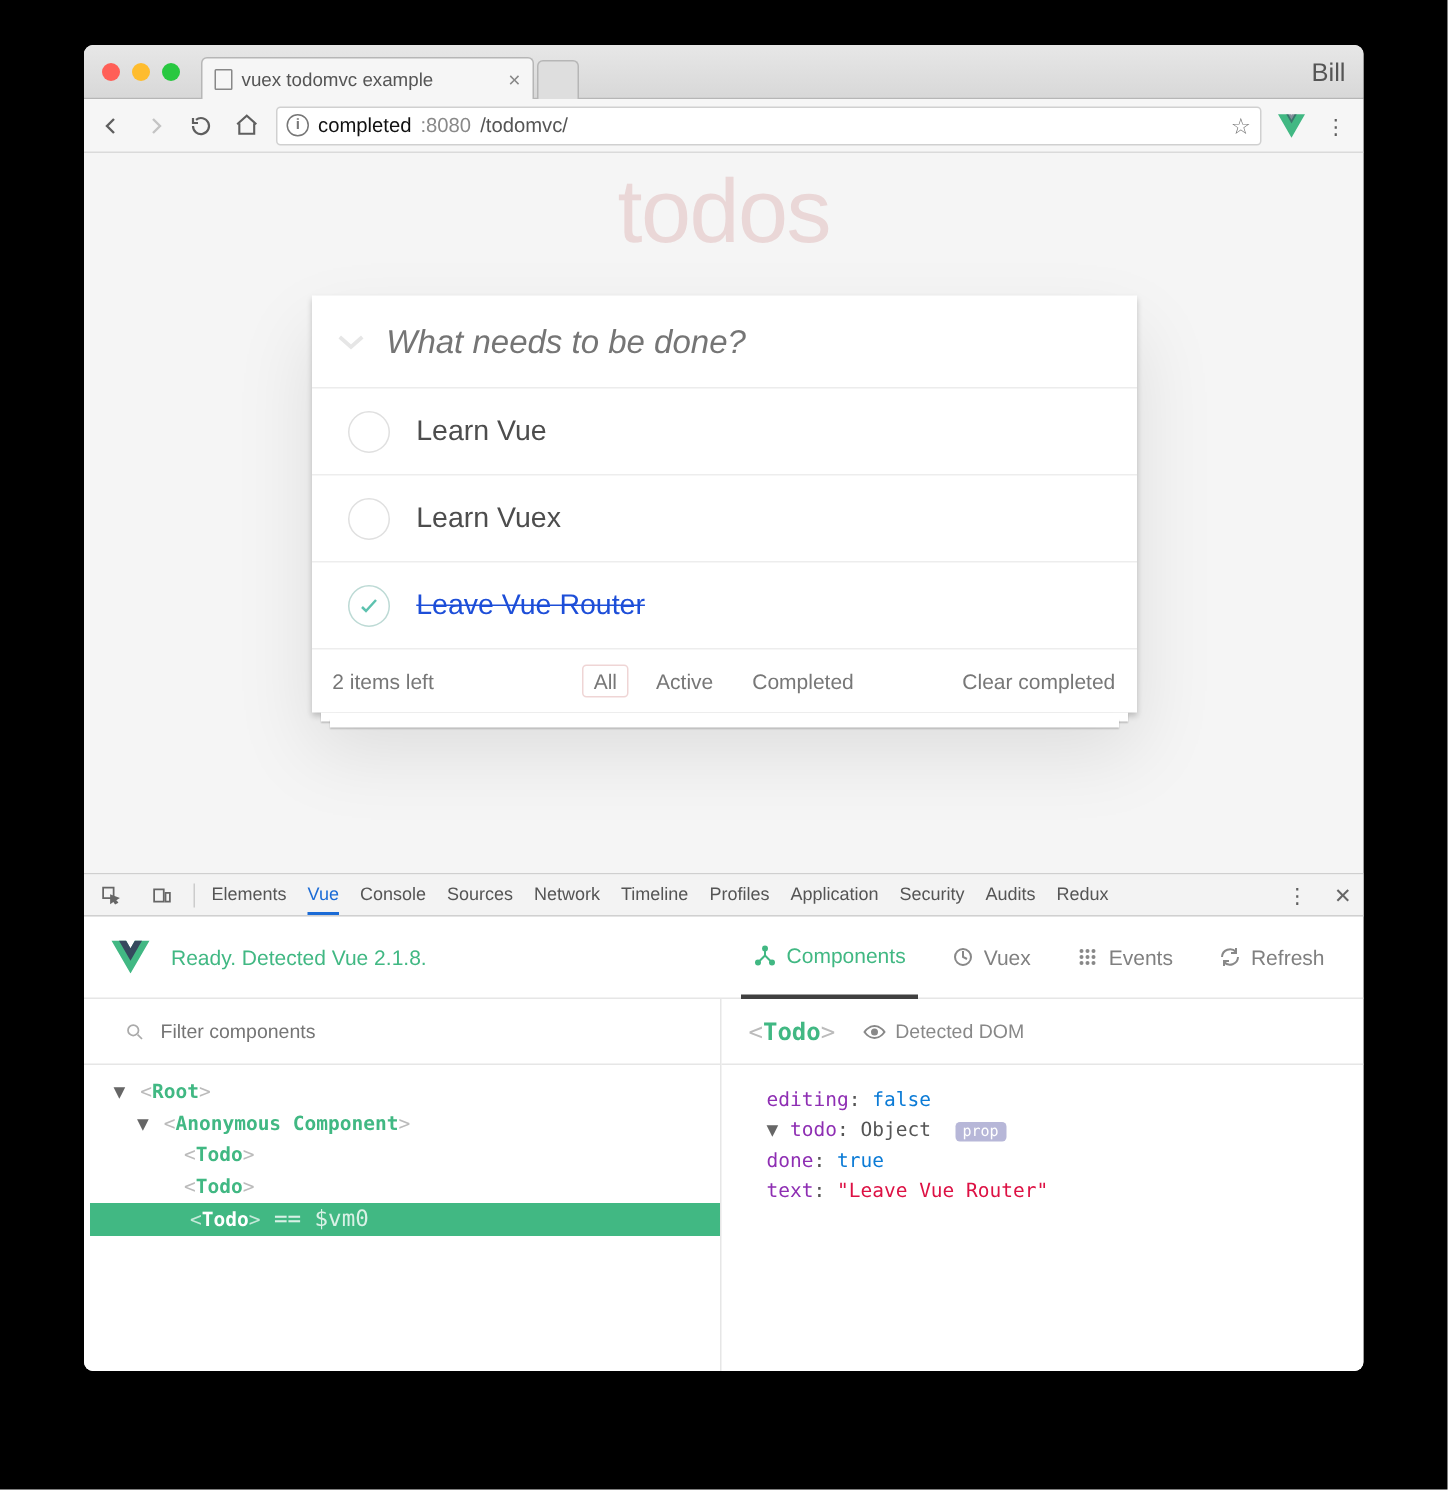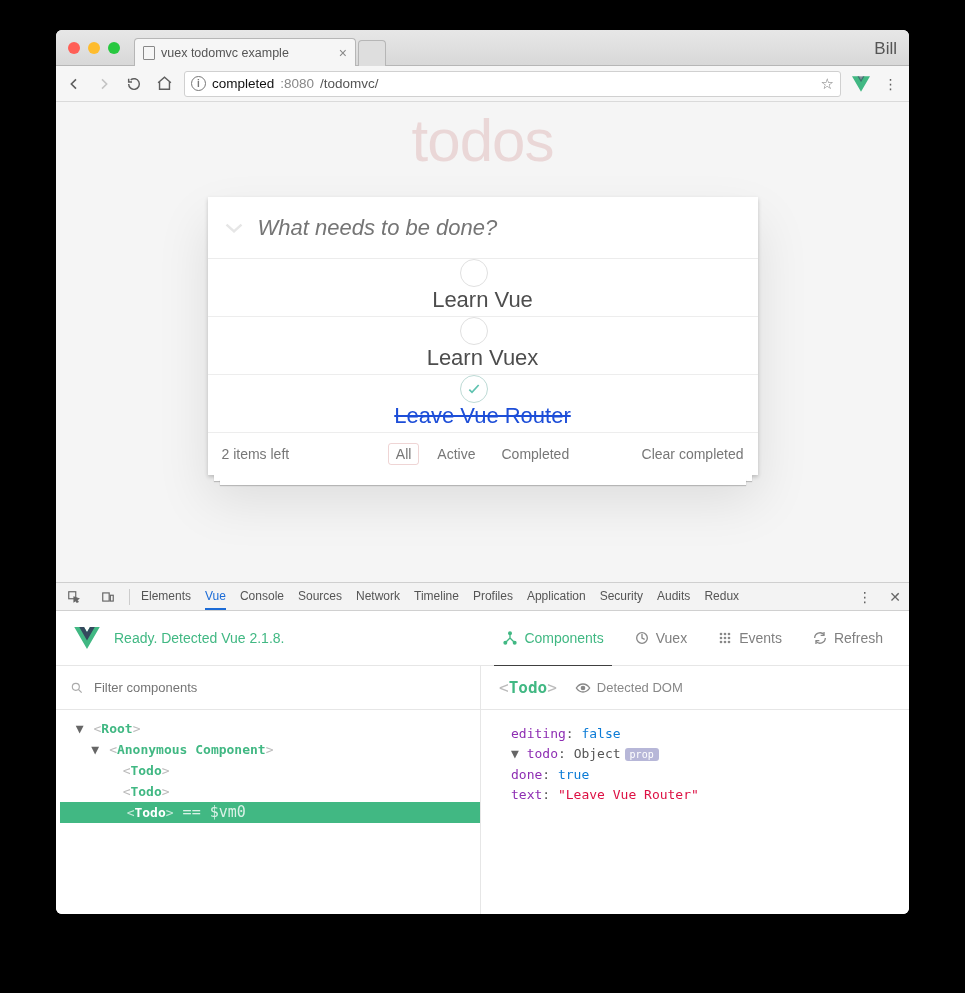--- a/index.html
+++ b/index.html
@@ -31,21 +31,21 @@
   .ext-vue{color:#41b883;}
   .kebab{color:#5f5f5f;letter-spacing:1px;font-size:14px;}
 
   
   .viewport { height:480px; background:#f5f5f5; position:relative; overflow:hidden;}
   .hero { text-align:center; font-size:60px; font-weight:100; color:rgba(175,47,47,.15); letter-spacing:-1px; padding-top:4px; margin-bottom: 22px;}
   .todoapp { width:550px; margin:0 auto; background:#fff; box-shadow:0 2px 4px rgba(0,0,0,.2),0 25px 50px rgba(0,0,0,.1); position:relative;}
   .new-row { height:62px; display:flex; align-items:center; padding:0 16px; border-bottom:1px solid #ececec;}
   .chevron { color:#e6e6e6; font-size:22px; padding-right:14px;}
   .new-input { flex:1; border:none; outline:none; font-size:22px; font-style:italic; color:#ccc; }
-  .todo-item { height:58px; display:flex; align-items:center; padding:0 8px; border-bottom:1px solid #ededed; font-size:22px; color:#4d4d4d;flex-direction:column;}
+  .todo-item { height:58px; display:flex; align-items:center; padding:0 24px; border-bottom:1px solid #ededed; font-size:19px; color:#4d4d4d;}
   .circ { width:28px;height:28px;border-radius:50%;border:1px solid #e0e0e0;margin-right:18px;display:flex;align-items:center;justify-content:center;}
   .todo-item.done span.lbl{ text-decoration:line-through; color:#1d4ed8;}
   .todo-item.done .circ{border-color:#bddad5;}
   .footer{ height:42px; display:flex; align-items:center; padding:0 14px; font-size:14px; color:#777; position:relative;}
   .filters{position:absolute;left:0;right:0;display:flex;justify-content:center;gap:10px;}
   .filters a{ padding:2px 7px; border:1px solid transparent; border-radius:3px; color:#777; text-decoration:none; font-size:14px;}
   .filters a.sel{ border-color:rgba(175,47,47,.2);}
   .clear{margin-left:auto;position:relative;z-index:2;}
   .count-wrap{position:relative;z-index:2;}
   .stack{height:8px;position:relative;}
@@ -60,46 +60,46 @@
   .dt-tabs .t.active{color:#1b6bd6;border-bottom:2px solid #1b6bd6;padding-bottom:5px;margin-bottom:-6px;}
   .dt-tabs .sp{flex:1;}
   .dt-sep{height:16px;width:1px;background:#ccc; margin: 0 -3px;}
   .dt-x{font-size:14px;color:#666;}
 
   .vue-bar{ height:55px; display:flex; align-items:center; padding:0 18px; gap:14px; border-bottom:1px solid #e6e6e6;}
   .vue-logo{color:#41b883;}
   .ready{ color:#41b883; font-size:14px;}
   .vue-bar .vsp{flex:1;}
   .vtab{ display:flex; align-items:center; gap:6px; font-size:14px; color:#808080; padding:0 8px; height:55px;}
-  .vtab.active{ color:#41b883; border-bottom:1px solid #404040; }
+  .vtab.active{ color:#41b883; border-bottom:3px solid #404040; }
 
   .panes{ flex:1; display:flex;}
   .left{ width:425px; border-right:1px solid #e6e6e6; display:flex; flex-direction:column;}
   .right{ flex:1; display:flex; flex-direction:column;}
-  .filter-row{ height:44px; display:flex; align-items:center; padding:0 14px; color:#aaa; font-size:13px; gap:10px; border-bottom:1px solid #e6e6e6;}
+  .filter-row{ height:44px; display:flex; align-items:center; padding:0 27px; color:#aaa; font-size:13px; gap:10px; border-bottom:1px solid #e6e6e6;}
   .tree{ padding:8px 4px; font-family: Menlo, Consolas, monospace; font-size:13px; line-height:21px;}
   .tree .row{white-space:pre;}
   .tree .ang{color:#bbb;}
   .tree .nm{color:#41b883;font-weight:bold;}
   .tree .tri{color:#666;display:inline-block;width:10px;}
   .tree .row.sel{ background:#41b883; color:#fff; margin:0 -4px 0 0; padding-left:4px;}
   .tree .row.sel .ang{color:rgba(255,255,255,.7);}
   .tree .row.sel .nm{color:#fff;}
   .tree .row.sel .suf{color:rgba(255,255,255,.8);font-size:15px;}
   .insp-hdr{ height:44px; display:flex; align-items:center; padding:0 18px; border-bottom:1px solid #e6e6e6; gap:18px;}
   .insp-hdr .tag{font-family:Menlo,Consolas,monospace;font-size:16px;}
   .tag .ang{color:#bbb;} .tag .nm{color:#41b883;font-weight:bold;}
   .insp-hdr .act{color:#888;font-size:13px;display:flex;align-items:center;gap:6px;}
   .props{ padding:14px 30px; font-family:Menlo,Consolas,monospace; font-size:13px; line-height:20px;}
   .props .k{color:#8e2eb3;}
   .props .c{color:#555;}
   .props .v-bool{color:#0b7bd6;}
   .props .v-str{color:#d14;}
   .props .v-type{color:#555;}
-  .props .badge{background:#b7b7d8;color:#fff;font-size:10px;padding:1px 5px;border-radius:3px;margin-left:4px;}
+  .props .badge{background:#b7b7d8;color:#fff;font-size:10px;padding:1px 5px;border-radius:3px;margin-left:16px;}
   .props .tri{color:#666;}
   svg { display:block; }
 </style>
 </head>
 <body>
 
 <div class="window">
 
   <div class="titlebar">
     <div class="traffic">

